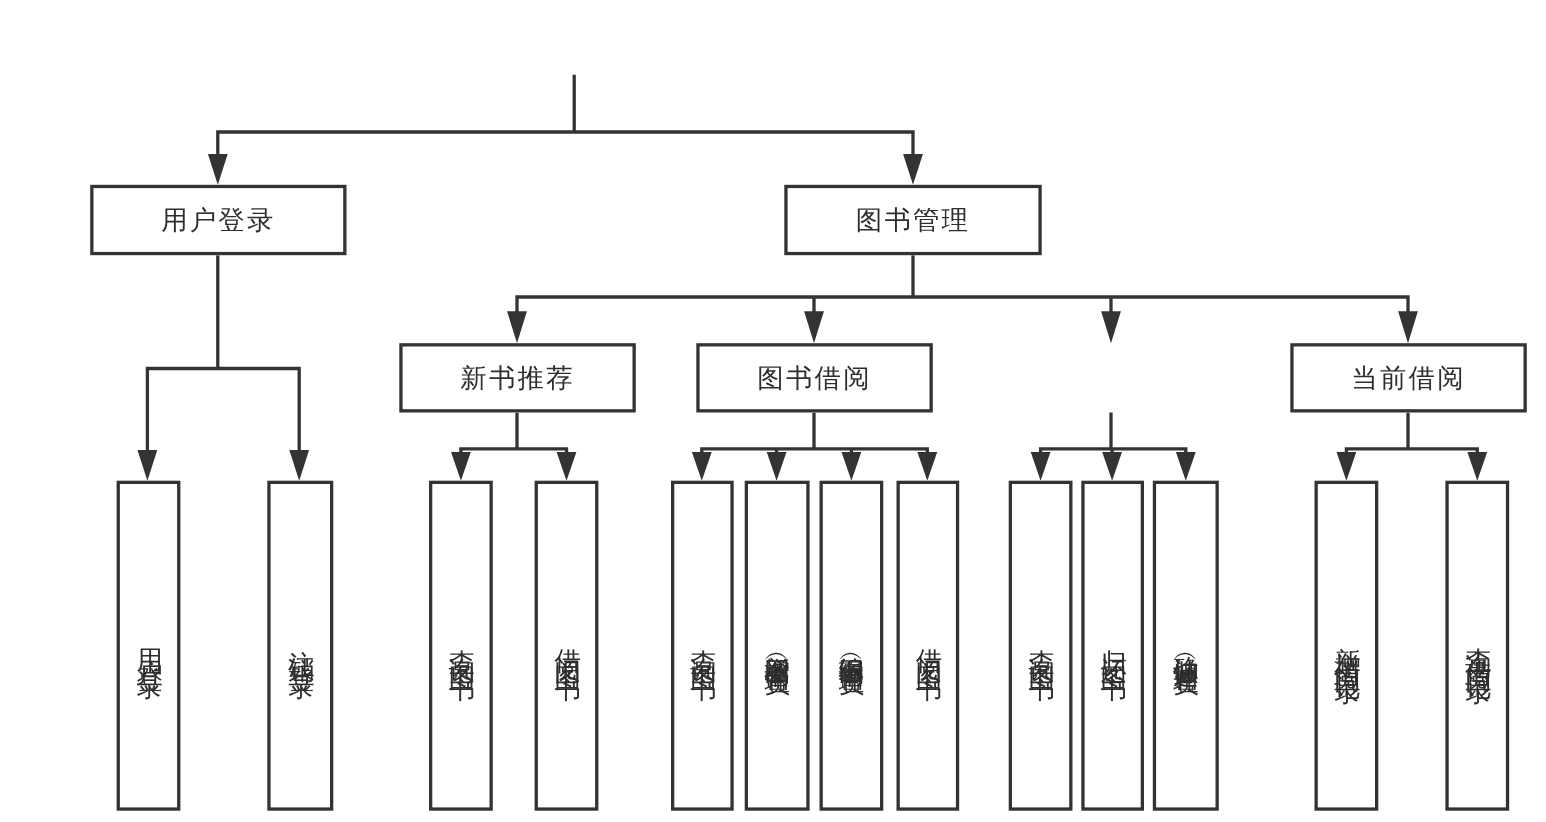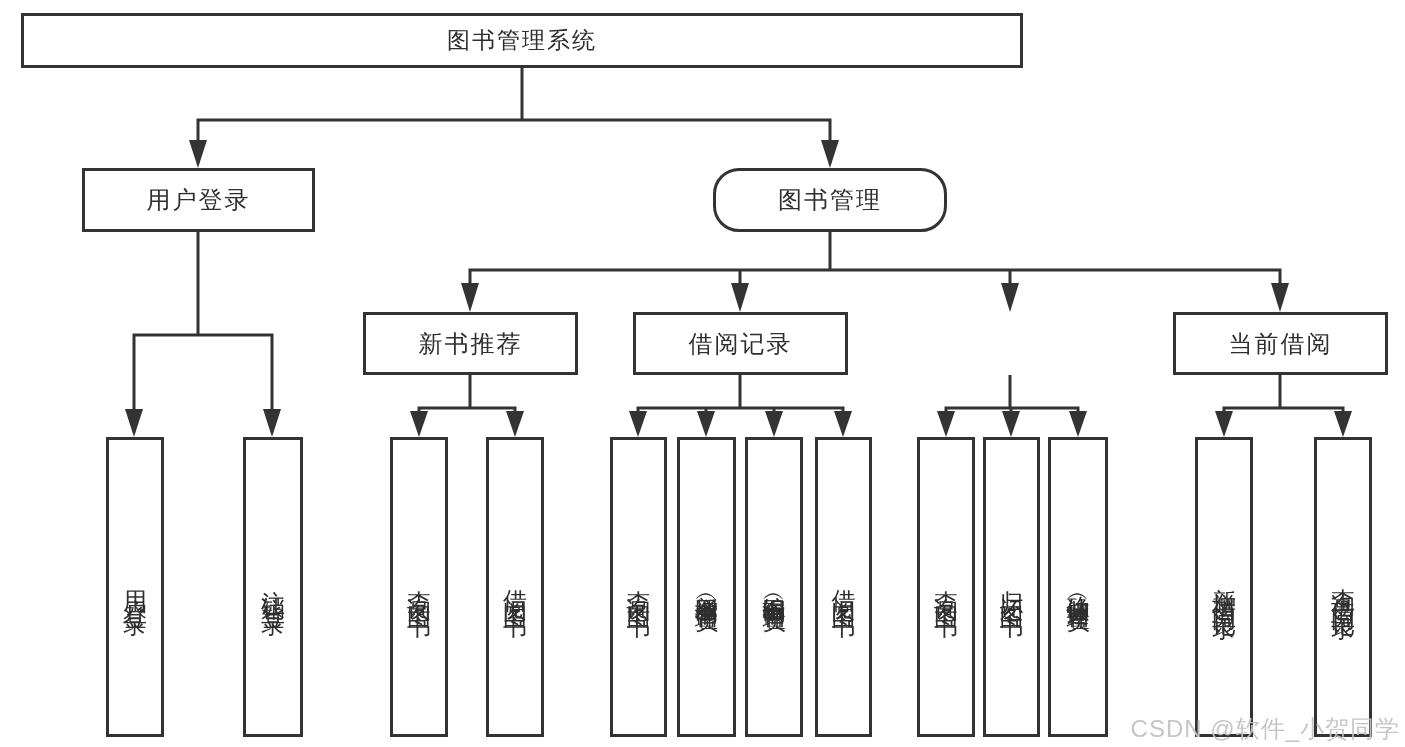--- a/index.html
+++ b/index.html
@@ -37,21 +37,21 @@
     text-orientation: mixed;
     font-size: 24px;
     line-height: 1;
     letter-spacing: 8px;
   }
   .vnode.mid span { letter-spacing: 6px; }
   .vnode.long span { letter-spacing: 2px; font-size: 23px; }
   
   .root   { left: 21px;   top: 13px;  width: 1002px; height: 55px; }
   .l2a    { left: 82px;   top: 168px; width: 233px;  height: 64px; }
-  .l2b    { left: 713px;  top: 168px; width: 234px;  height: 64px; border-radius: 26px; }
+  .l2b    { left: 713px;  top: 168px; width: 234px;  height: 64px; }
   .l3     { top: 312px; height: 63px; width: 215px; }
   .l3a    { left: 363px; }
   .l3b    { left: 633px; }
   .l3c    { left: 902px; }
   .l3d    { left: 1173px; }
   .leaf   { top: 437px; height: 300px; }
   .ul     { left: 106px;  width: 58px; }
   .lo     { left: 243px;  width: 60px; }
   .nb1    { left: 390px;  width: 58px; }
   .nb2    { left: 486px;  width: 58px; }
@@ -112,36 +112,33 @@
       <polygon points="765,411 783,411 774,437"></polygon>
       <polygon points="834,411 852,411 843,437"></polygon>
       <polygon points="937,411 955,411 946,437"></polygon>
       <polygon points="1002,411 1020,411 1011,437"></polygon>
       <polygon points="1069,411 1087,411 1078,437"></polygon>
       <polygon points="1215,411 1233,411 1224,437"></polygon>
       <polygon points="1334,411 1352,411 1343,437"></polygon>
     </g>
   </svg>
 
-  <div class="node hnode root">
-    <span>图书管理系统</span>
-  </div>
 
   <div class="node hnode l2a">
     <span>用户登录</span>
   </div>
   <div class="node hnode l2b">
     <span>图书管理</span>
   </div>
 
   <div class="node hnode l3 l3a">
     <span>新书推荐</span>
   </div>
   <div class="node hnode l3 l3b">
-    <span>借阅记录</span>
+    <span>图书借阅</span>
   </div>
   <div class="node hnode l3 l3d">
     <span>当前借阅</span>
   </div>
 
   <div class="node vnode leaf ul">
     <span>用户登录</span>
   </div>
   <div class="node vnode leaf lo">
     <span>注销登录</span>
@@ -177,15 +174,14 @@
     <span>确认归还（管理员）</span>
   </div>
 
   <div class="node vnode mid leaf r1">
     <span>新增借阅记录</span>
   </div>
   <div class="node vnode mid leaf r2">
     <span>查询借阅记录</span>
   </div>
 
-  <div id="watermark">CSDN @软件_小贺同学</div>
 
 </div>
 
 </body></html>

